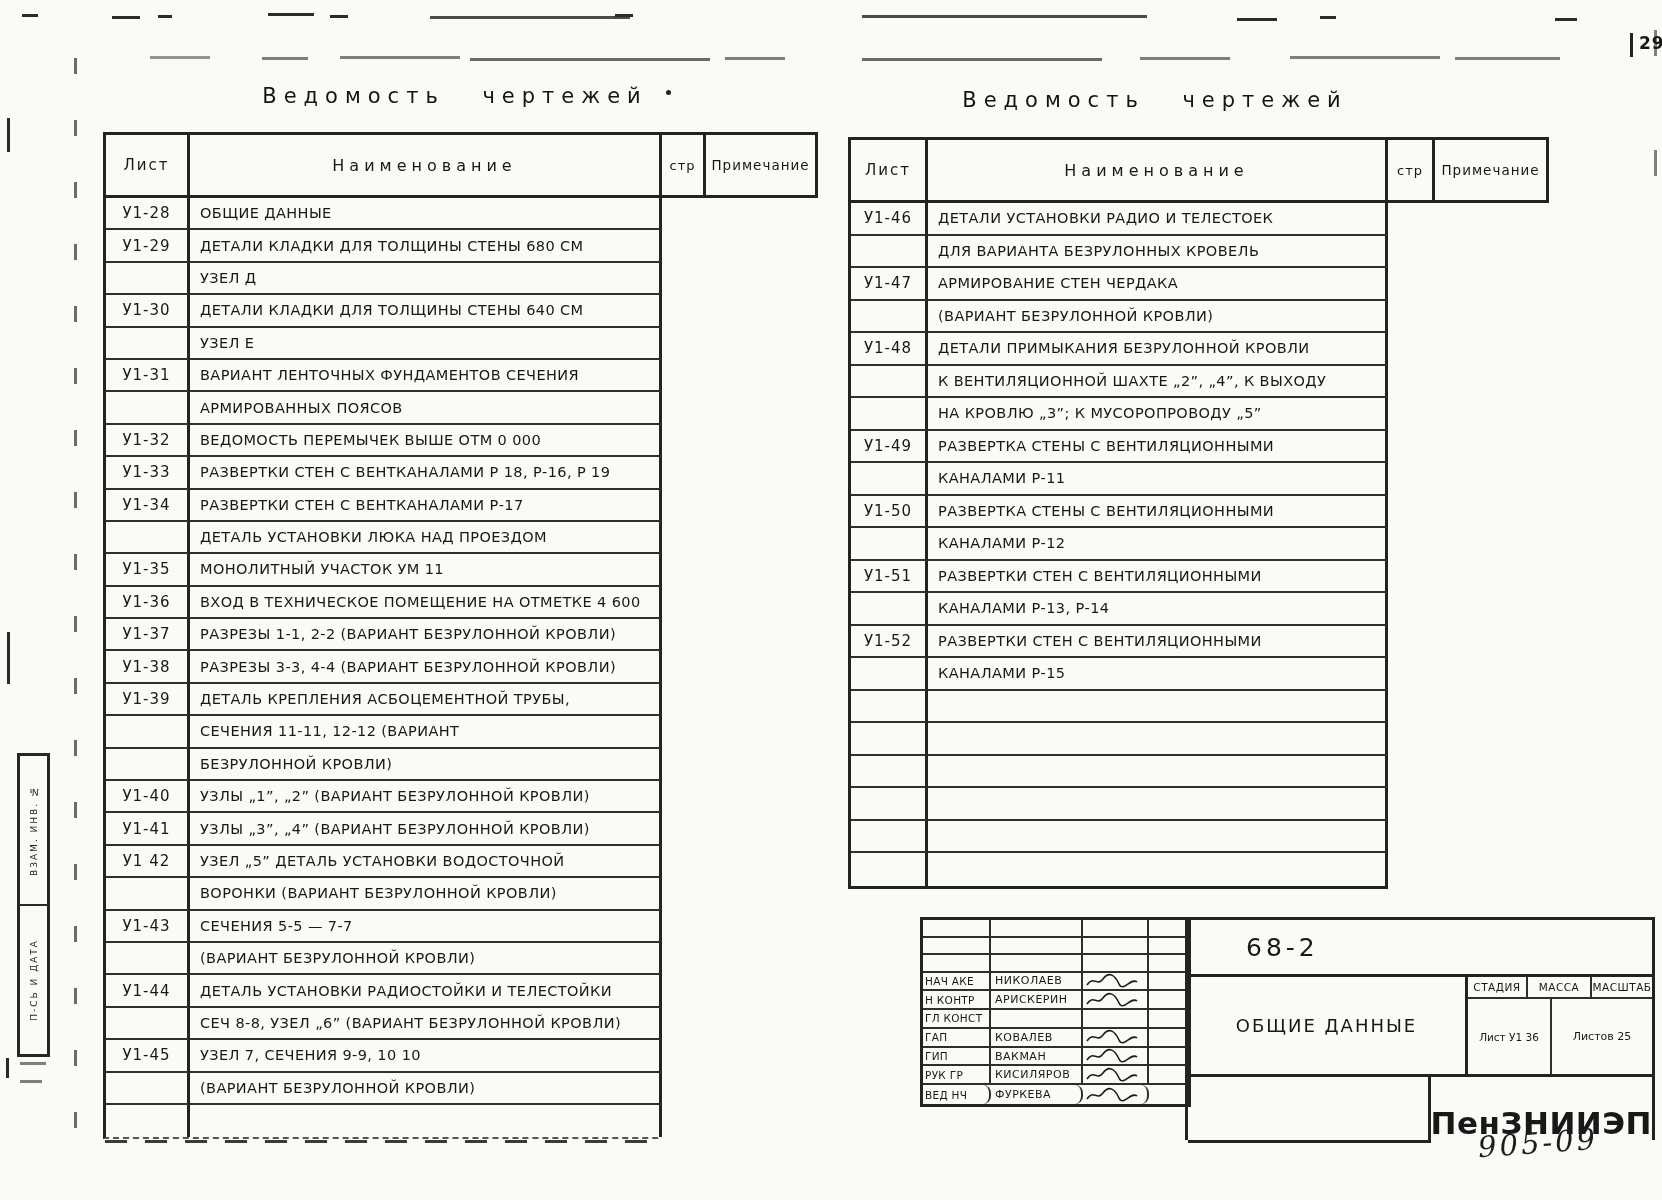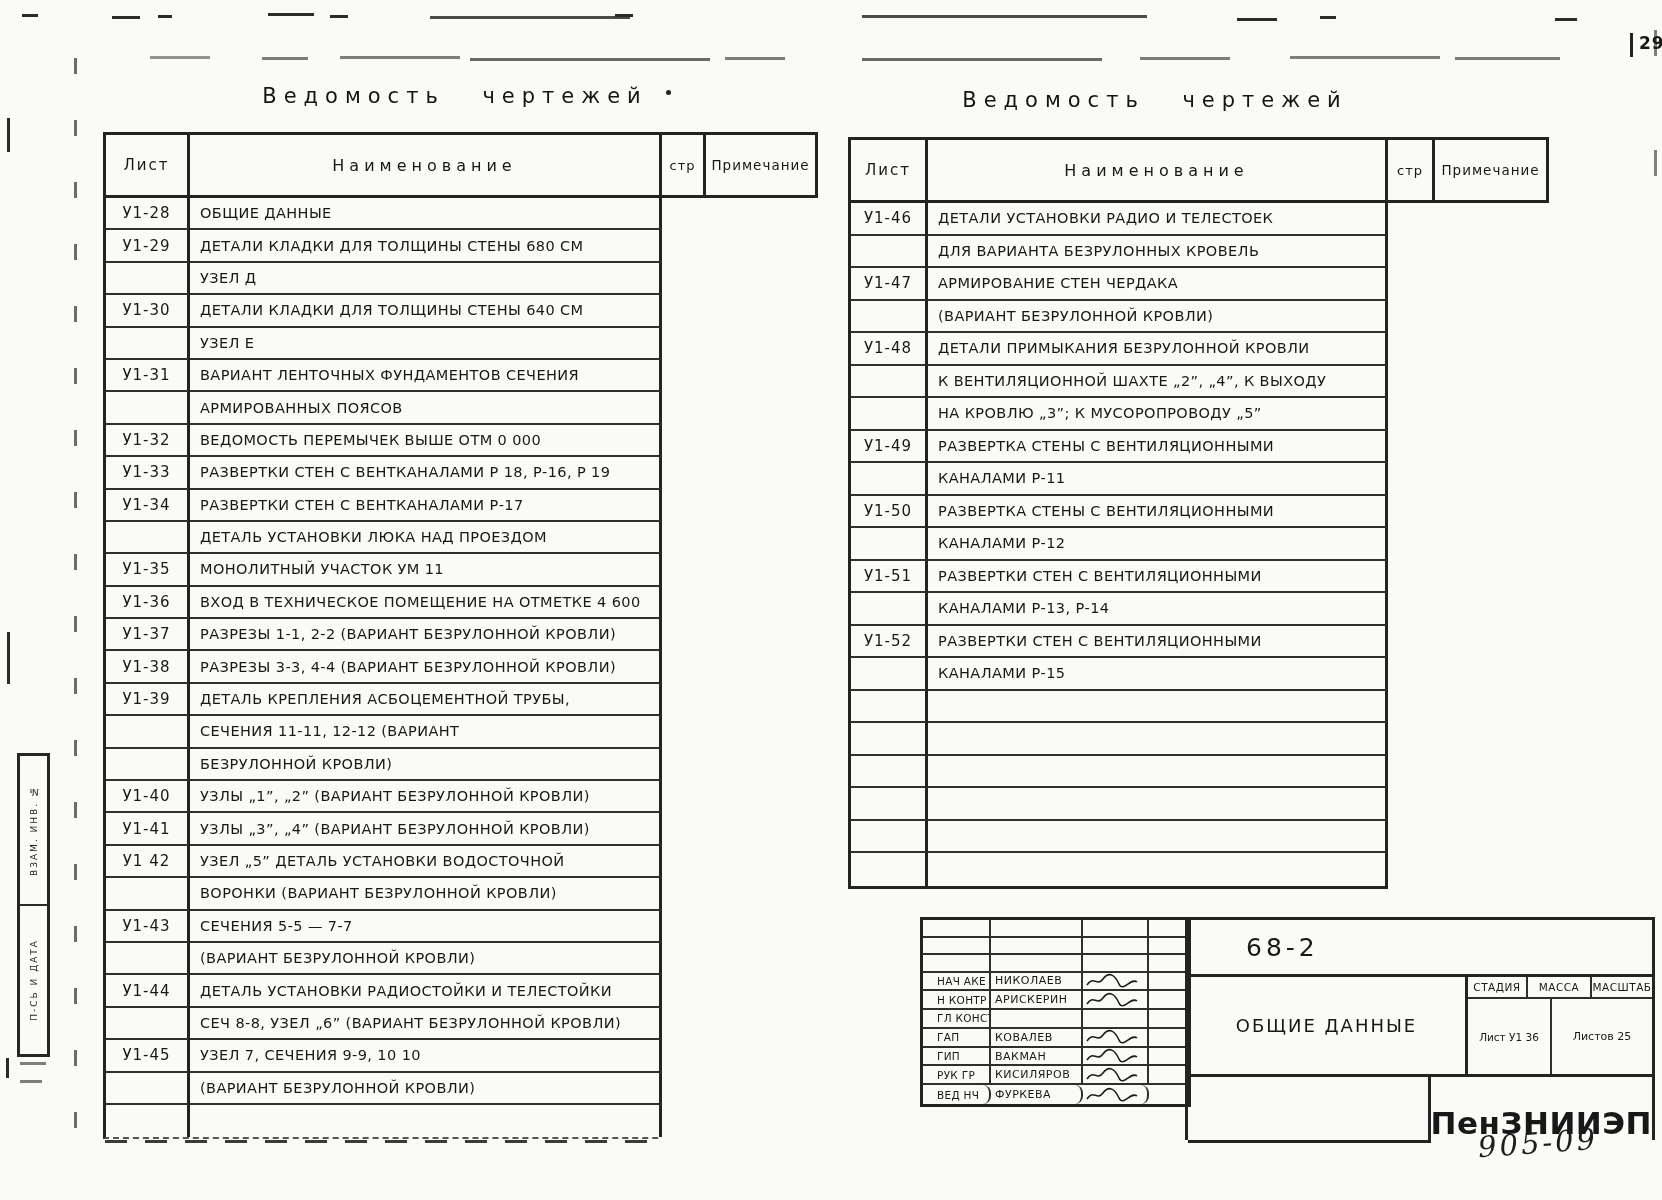--- a/index.html
+++ b/index.html
@@ -41,21 +41,21 @@
   .edge-cell{flex:1;display:flex;align-items:center;justify-content:center;}
   .edge-cell + .edge-cell{border-top:2px solid #2a2a2a;}
   .vtext{writing-mode:vertical-rl;transform:rotate(180deg);font-size:9px;letter-spacing:2px;
         color:#232323;white-space:nowrap;text-transform:uppercase;}
   
   .sigtbl{position:absolute;left:920px;top:917px;width:265px;height:184px;display:grid;
         grid-template-columns:68px 92px 66px 1fr;
         grid-template-rows:repeat(3,17.5px) repeat(7,18.8px);
         border:3px solid #232323;}
   .sg{border-bottom:2px solid #2e2e2e;display:flex;align-items:center;overflow:hidden;}
-  .sg.role{font-size:10.5px;padding-left:14px;letter-spacing:.3px;text-transform:uppercase;white-space:nowrap;}
+  .sg.role{font-size:10.5px;padding-left:2px;letter-spacing:.3px;text-transform:uppercase;white-space:nowrap;}
   .sg.nm{font-size:11px;padding-left:4px;letter-spacing:.5px;text-transform:uppercase;white-space:nowrap;}
   .sg.colr2{border-right:2px solid #2e2e2e;}
   .t-row:last-child .sg{border-bottom:none;border-radius:8px;}
   .mainbox{position:absolute;left:1185px;top:917px;width:470px;height:223px;
         border:3px solid #232323;border-bottom:none;box-sizing:border-box;}
   .mb-row1{height:54px;border-bottom:3px solid #232323;display:flex;align-items:center;}
   .mb-code{font-size:25px;letter-spacing:4px;padding-left:58px;}
   .mb-row2{height:97px;border-bottom:3px solid #232323;display:flex;}
   .mb-title-cell{width:277px;border-right:3px solid #232323;display:flex;align-items:center;
         justify-content:center;font-size:18px;letter-spacing:2px;text-transform:uppercase;}

